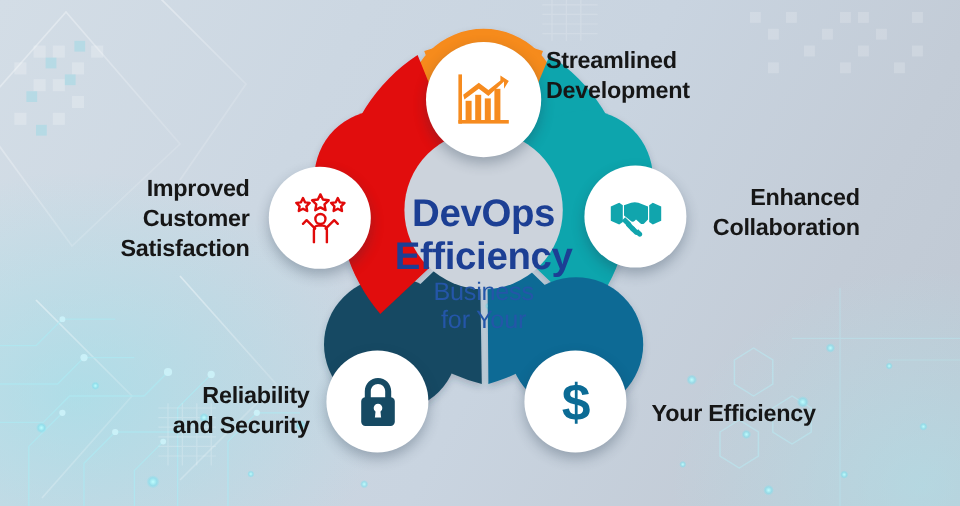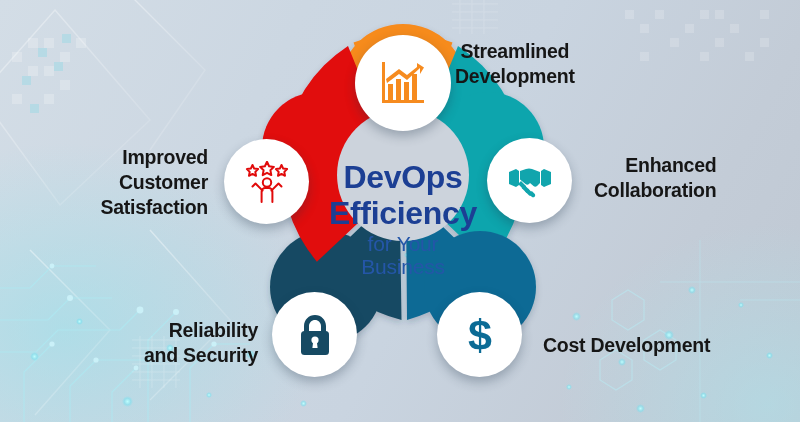--- a/index.html
+++ b/index.html
@@ -93,21 +93,21 @@
   .label {
     position: absolute;
     font-size: 19.5px;
     font-weight: bold;
     color: #161616;
     line-height: 1.28;
     letter-spacing: -0.25px;
     white-space: pre-line;
     user-select: none;
   }
-  #label-streamlined { left: 455px; top: 39px;  text-align: center; }
+  #label-streamlined { left: 455px; top: 39px;  text-align: left; }
   #label-collab      { left: 594px; top: 153px; text-align: right; }
   #label-cost        { left: 543px; top: 333px; text-align: left; }
   #label-reliability { left: 56px;  top: 318px; width: 202px; text-align: right; }
   #label-customer    { left: 18px;  top: 145px; width: 190px; text-align: right; }
 </style>
 </head>
 <body>
 
 <div id="infographic">
 
@@ -345,31 +345,31 @@
 
         <path d="M18.6 29.6 L11.5 22.5 L8.5 25.5"></path>
         <path d="M27.4 29.6 L34.5 22.5 L37.5 25.5"></path>
       </g>
     </svg>
   </div>
 
   <div id="center-text">
     <span class="center-strong">DevOps</span>
     <span class="center-strong">Efficiency</span>
+    <span class="center-light">Business</span>
     <span class="center-light">for Your</span>
-    <span class="center-light">Business</span>
   </div>
 
   <div class="label" id="label-streamlined">Streamlined
 Development</div>
 
   <div class="label" id="label-collab">Enhanced
 Collaboration</div>
 
-  <div class="label" id="label-cost">Cost Development</div>
+  <div class="label" id="label-cost">Your Efficiency</div>
 
   <div class="label" id="label-reliability">Reliability
 and Security</div>
 
   <div class="label" id="label-customer">Improved
 Customer
 Satisfaction</div>
 
 </div>
 

